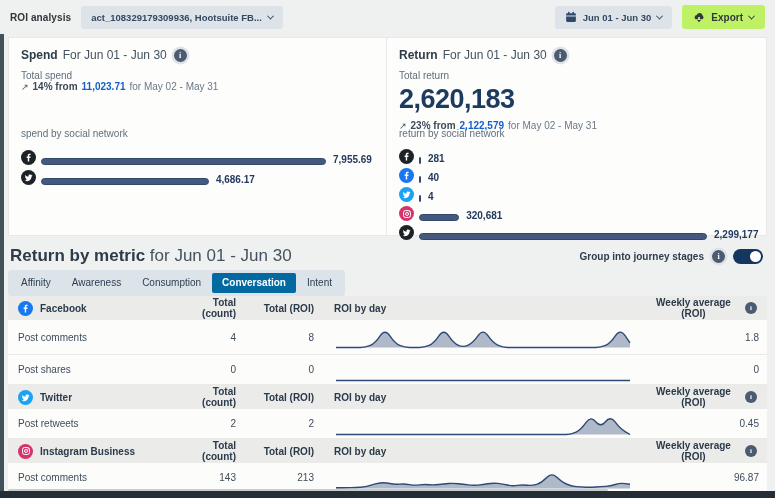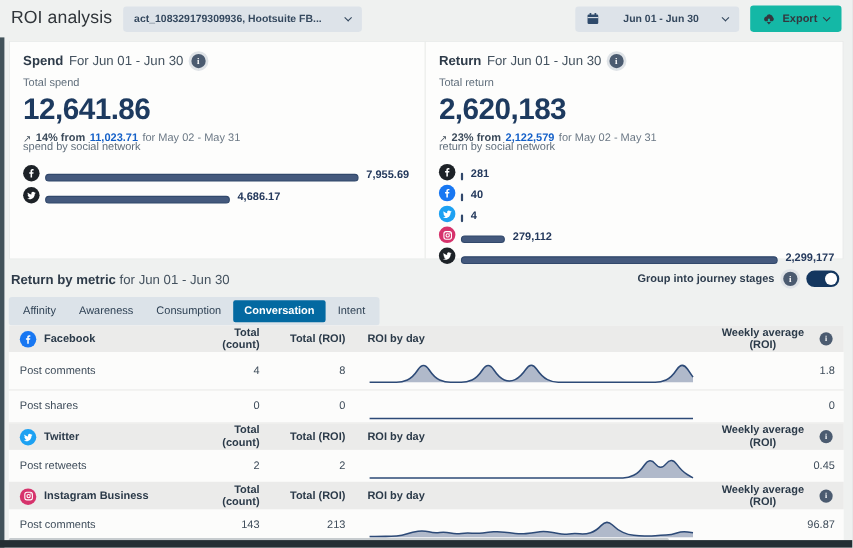--- a/index.html
+++ b/index.html
@@ -7,25 +7,25 @@
   .screen{ position:relative; width:775px; height:498px; background:#eff1f0; overflow:hidden;
            color:#3e4c5a; font-size:10.5px; }
 
   
   .edge-left{ position:absolute; left:0; top:34px; bottom:0; width:4px; background:#42525a; z-index:40;}
   .edge-bottom{ position:absolute; left:0; right:0; bottom:0; height:7px; background:#242e34; z-index:41;}
 
   
   .hdr{ position:absolute; top:0; left:0; right:0; height:34px; display:flex; align-items:center;
         padding:0 10px; gap:10px; }
-  .hdr-title{ font-size:16px; font-weight:normal; color:#30353a; letter-spacing:.1px;}
-  .pill{ display:inline-flex; align-items:center; gap:22px; background:#dde3e9; border-radius:3px;
+  .hdr-title{ font-size:10px; font-weight:bold; color:#30353a; letter-spacing:.1px;}
+  .pill{ display:inline-flex; align-items:center; gap:6px; background:#dde3e9; border-radius:3px;
          height:23px; padding:0 10px; font-size:9.5px; font-weight:bold; color:#34485e; cursor:pointer;}
   .spacer{ flex:1; }
-  .btn-export{ display:inline-flex; align-items:center; gap:6px; background:#14b8a6; border-radius:3px;
+  .btn-export{ display:inline-flex; align-items:center; gap:6px; background:#bef264; border-radius:3px;
          height:24px; padding:0 11px; font-size:10px; font-weight:bold; color:#33383f; cursor:pointer;}
   .chev{ width:5px; height:5px; border-right:1.5px solid currentColor; border-bottom:1.5px solid currentColor;
          transform:rotate(45deg) translate(-1px,-1px); display:inline-block; }
 
   
   .card{ position:absolute; left:8px; top:37px; width:759px; height:199px; background:#fdfdfc;
          border:1px solid #e7e9e8; display:flex; }
   .panel{ position:relative; height:100%; padding:10px 10px 16px 12px; }
   .panel.spend{ width:378px; border-right:1px solid #e8eae9; }
   .panel.return{ flex:1; }
@@ -54,21 +54,21 @@
        justify-content:center; flex:none; }
   .ic svg{ width:9px; height:9px; display:block; }
   .ic.dark{ background:#1d2227; }
   .ic.fb{ background:#1877f2; }
   .ic.tw{ background:#1da1f2; }
   .ic.ig{ background:#d6336c; }
   .ic.ig svg{ width:10px; height:10px; }
 
   
   .rbm{ position:absolute; top:246px; left:10px; right:12px; display:flex; align-items:center; }
-  .rbm-title{ font-size:12px; color:#44525f; }
+  .rbm-title{ font-size:17px; color:#44525f; }
   .rbm-title b{ color:#2e3b49; }
   .rbm-right{ margin-left:auto; display:flex; align-items:center; gap:6px; }
   .rbm-right .lbl{ font-size:10px; font-weight:bold; color:#2e3d4e; }
   .toggle{ width:30px; height:15px; border-radius:8px; background:#c6ccd2; position:relative; cursor:pointer;}
   .toggle.on{ background:#14375F; }
   .toggle .knob{ position:absolute; top:2px; left:2px; width:11px; height:11px; border-radius:50%; background:#fff; }
   .toggle.on .knob{ left:auto; right:2px; }
 
   
   .tabs{ position:absolute; top:270px; left:8px; display:inline-flex; background:#dce3e9; border-radius:3px;
@@ -127,21 +127,20 @@
 
   <div class="card">
 
     <div class="panel spend">
       <div class="p-head">
         <b>Spend</b>
         <span>For Jun 01 - Jun 30</span>
         <span class="info"></span>
       </div>
       <div class="sm-label">Total spend</div>
-      <div class="big-num">12,641.86</div>
       <div class="chg">
         <span class="arr">↗</span>
         <b>14% from</b>
         <a>11,023.71</a>
         <span>for May 02 - May 31</span>
       </div>
       <div class="bars">
         <span class="sm-label">spend by social network</span>
         <div class="bar-row">
           <span class="ic dark">
@@ -209,21 +208,21 @@
         </div>
         <div class="bar-row">
           <span class="ic ig">
             <svg viewBox="0 0 16 16">
                 <rect x="2.5" y="2.5" width="11" height="11" rx="3" fill="none" stroke="#fff" stroke-width="1.6"></rect>
                 <circle cx="8" cy="8" r="2.4" fill="none" stroke="#fff" stroke-width="1.6"></circle>
                 <circle cx="11.3" cy="4.8" r="0.9" fill="#fff"></circle>
               </svg>
           </span>
           <span class="hbar" style="width: 40.2px;"></span>
-          <span class="bar-val">279,112</span>
+          <span class="bar-val">320,681</span>
         </div>
         <div class="bar-row">
           <span class="ic dark">
             <svg viewBox="0 0 16 16">
                 <path fill="#fff" d="M15 3.8c-.5.2-1 .4-1.6.5.6-.4 1-.9 1.2-1.5-.5.3-1.1.6-1.8.7A2.8 2.8 0 0 0 8 6.1c0 .2 0 .4.1.6-2.3-.1-4.4-1.2-5.8-3-.2.4-.4.9-.4 1.4 0 1 .5 1.8 1.3 2.3-.5 0-.9-.1-1.3-.3v.1c0 1.4 1 2.5 2.3 2.8-.2.1-.5.1-.8.1-.2 0-.4 0-.5-.1.4 1.1 1.4 1.9 2.6 2-1 .7-2.2 1.2-3.5 1.2H1c1.2.8 2.7 1.3 4.4 1.3 5.2 0 8.1-4.3 8.1-8.1v-.4c.6-.4 1.1-.9 1.5-1.5z"></path>
               </svg>
           </span>
           <span class="hbar" style="width: 288px;"></span>
           <span class="bar-val">2,299,177</span>
         </div>

